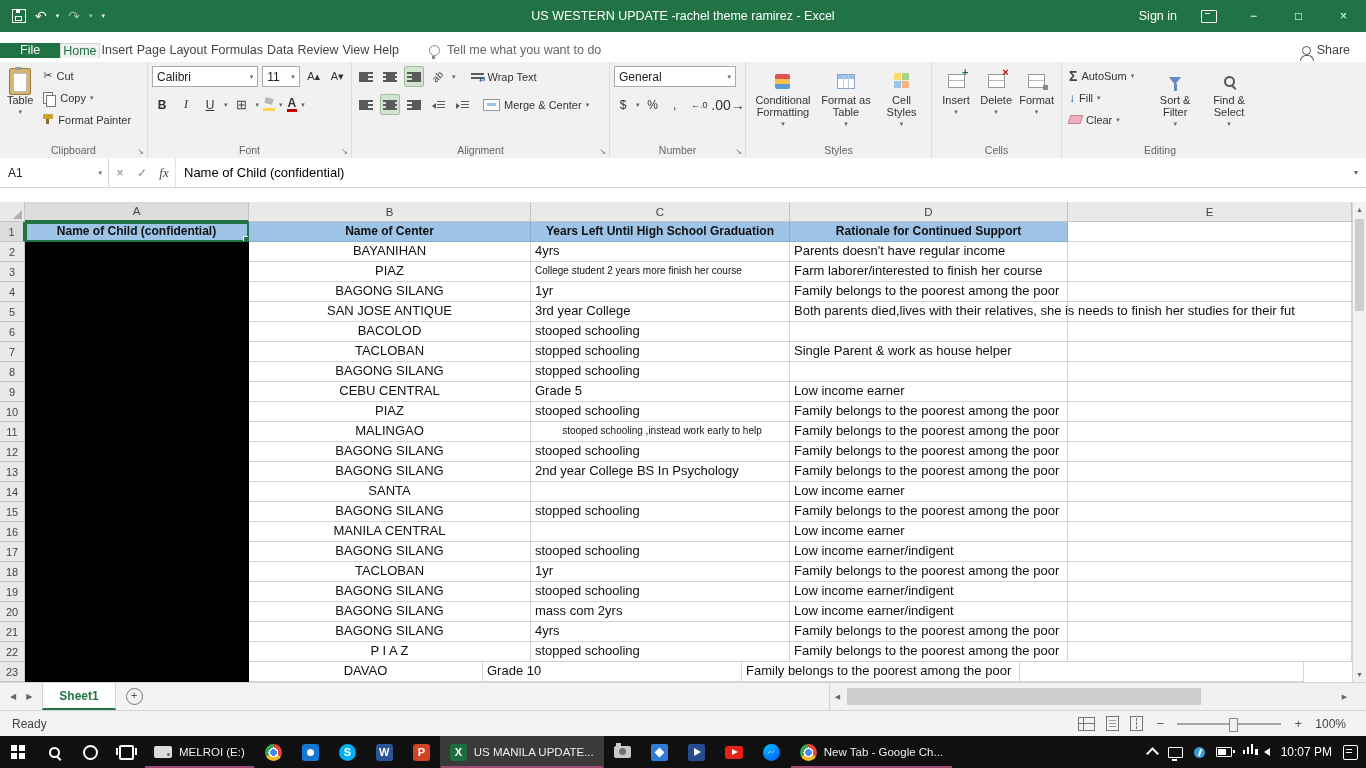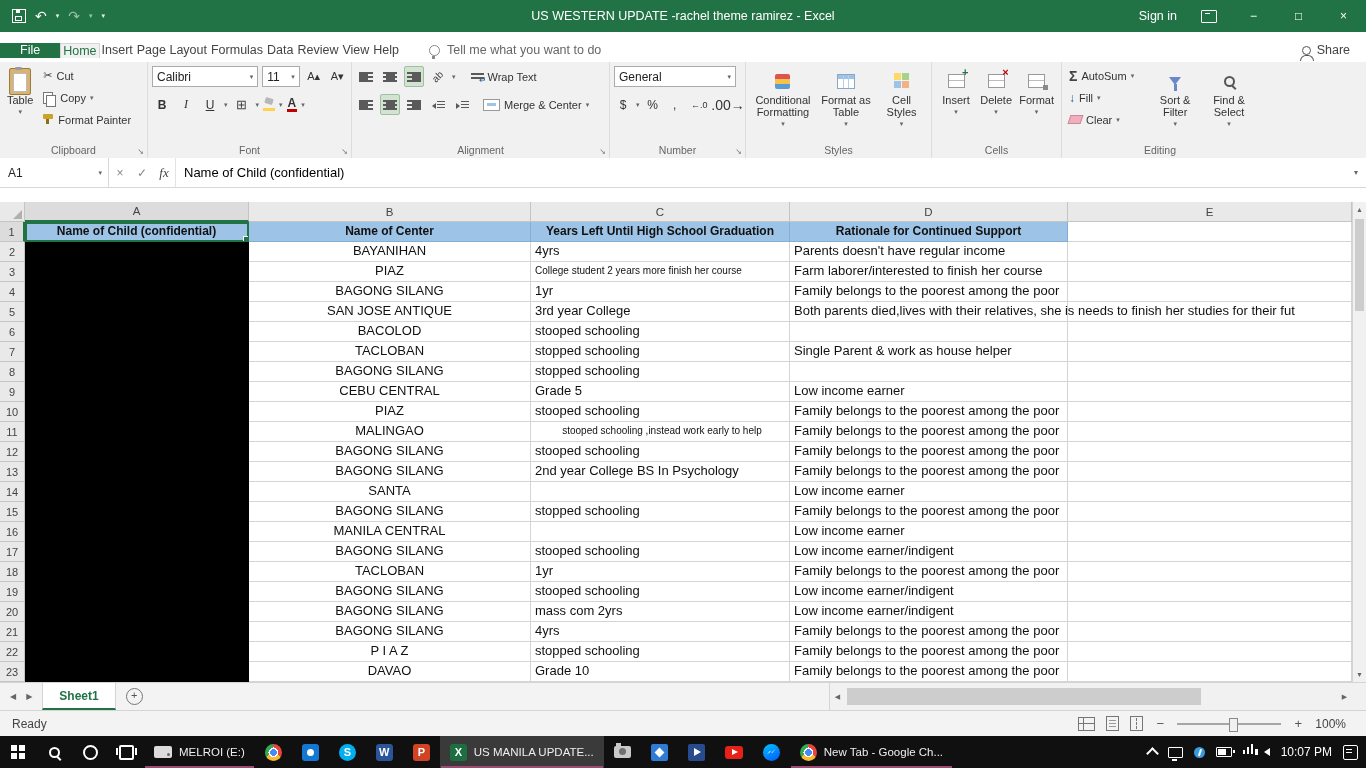--- a/index.html
+++ b/index.html
@@ -686,21 +686,21 @@
       <div class="rowhdr">22</div>
       <div class="cell black" style="width: 224px;"></div>
       <div class="cell ctr" style="width: 282px;">P I A Z</div>
       <div class="cell lft" style="width: 259px;">stopped schooling</div>
       <div class="cell lft" style="width: 278px;">Family belongs to the poorest among the poor</div>
       <div class="cell" style="width: 284px;"></div>
     </div>
     <div class="grid-row">
       <div class="rowhdr">23</div>
       <div class="cell black" style="width: 224px;"></div>
-      <div class="cell ctr" style="width: 282px;">DAVAO</div>
+      <div class="cell ctr" style="width: 234px;">DAVAO</div>
       <div class="cell lft" style="width: 259px;">Grade 10</div>
       <div class="cell lft" style="width: 278px;">Family belongs to the poorest among the poor</div>
       <div class="cell" style="width: 284px;"></div>
     </div>
   </div>
 
 <div class="vscroll">
   <div class="ar">▲</div>
   <div class="vthumb"></div>
   <div class="ar bot">▼</div>

